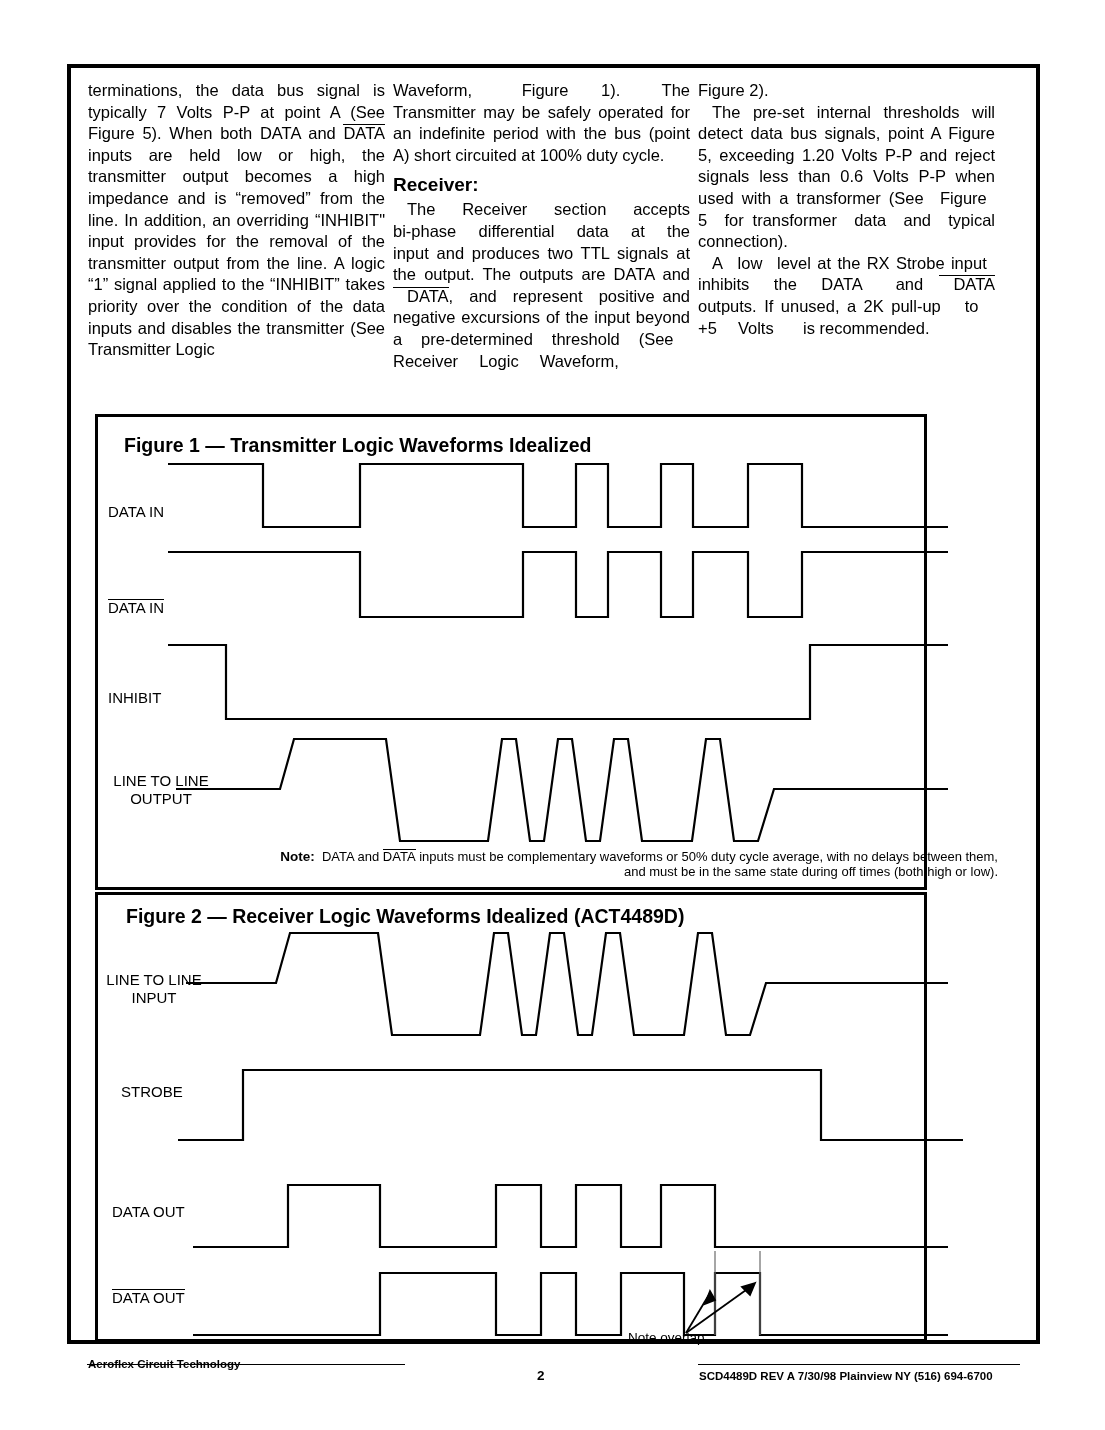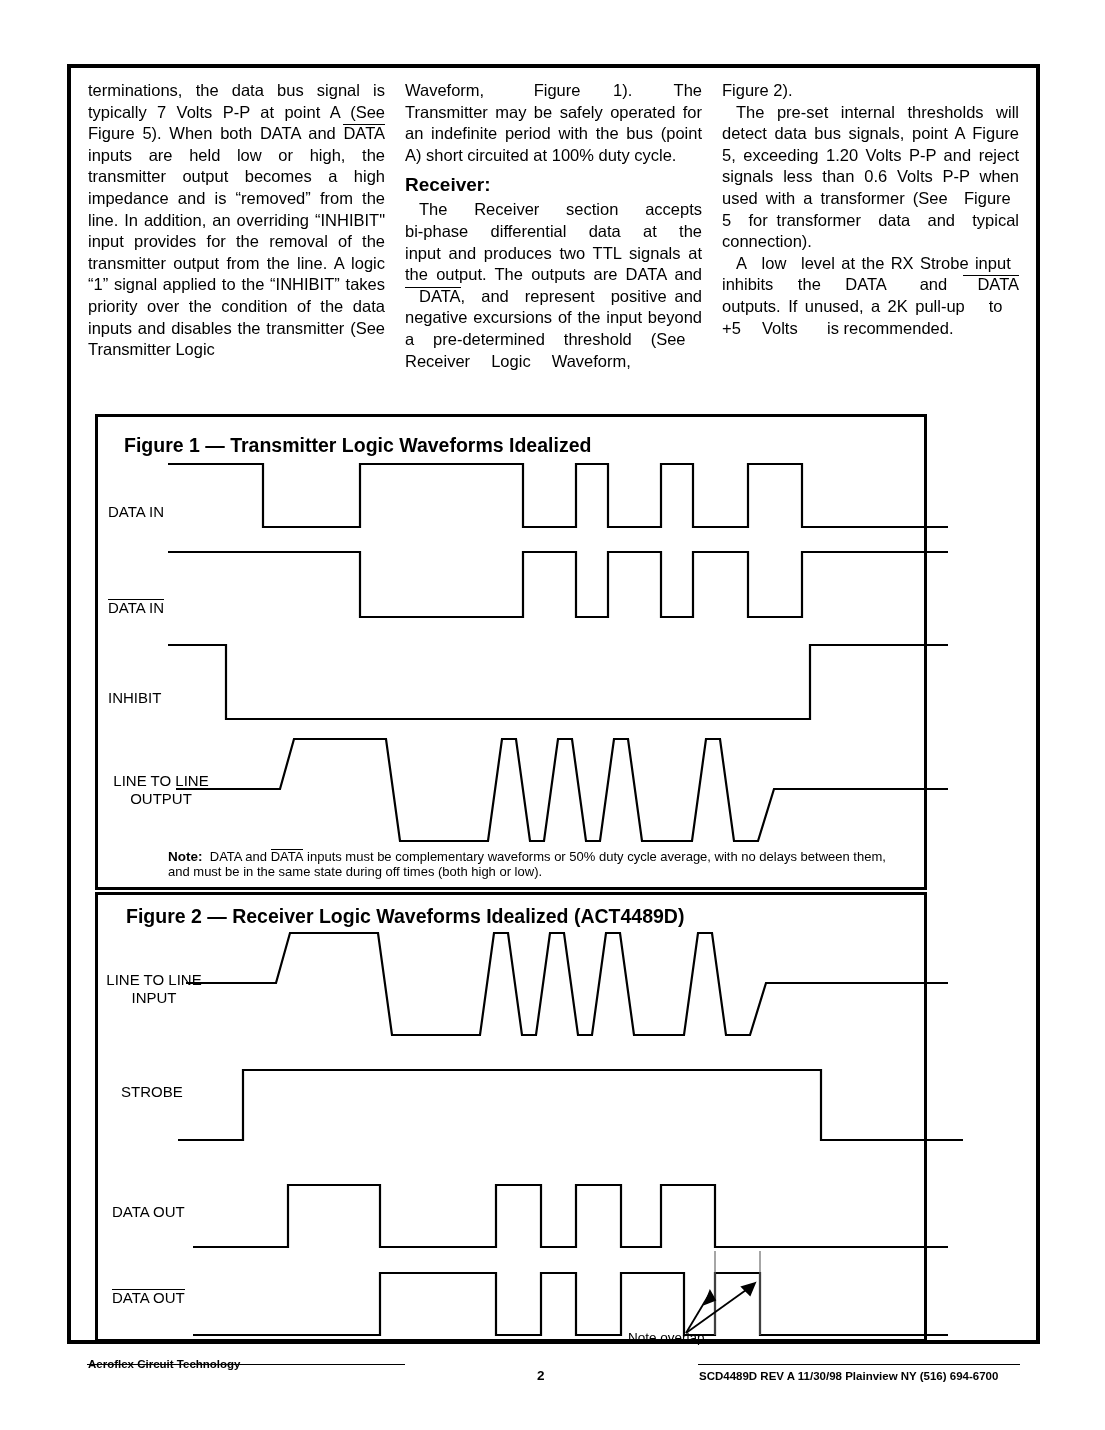--- a/index.html
+++ b/index.html
@@ -20,21 +20,21 @@
     border:4px solid #000;
     box-sizing:border-box;
   }
 
   
   .cols{
     position:absolute;
     left:88px; top:80px;
     width:932px;
     display:flex;
-    gap:20px;
+    gap:8px;
   }
   .col{width:297px;}
   .col p{
     margin:0 0 0 0;
     font-size:16.5px;
     line-height:21.6px;
     text-align:justify;
     text-justify:inter-word;
     -moz-text-align-last:left;
     text-align-last:left;
@@ -76,20 +76,21 @@
     white-space:nowrap;
   }
   .sig-label.two{ text-align:center;}
 
   .note{
     position:absolute;
     left:70px; top:432px;
     width:830px;
     font-size:13px;
     line-height:15px;
+    text-align:right;
   }
   .note b{font-size:13.5px;}
   .note .body{ display:inline; }
   .note .l2{ display:block; }
 
   .noteoverlap{
     position:absolute;
     font-size:13.5px;
     white-space:nowrap;
   }
@@ -245,16 +246,16 @@
     </svg>
 
     <div class="noteoverlap" style="left:530px; top:435px;">Note overlap</div>
   </div>
 
   <div class="footer">
     <div class="rule-l"></div>
     <div class="rule-r"></div>
     <div class="f-left">Aeroflex Circuit Technology</div>
     <div class="f-center">2</div>
-    <div class="f-right">SCD4489D REV A  11/30/98  Plainview NY (516) 694-6700</div>
+    <div class="f-right">SCD4489D REV A  7/30/98  Plainview NY (516) 694-6700</div>
   </div>
 
 </div>
 
 </body></html>

